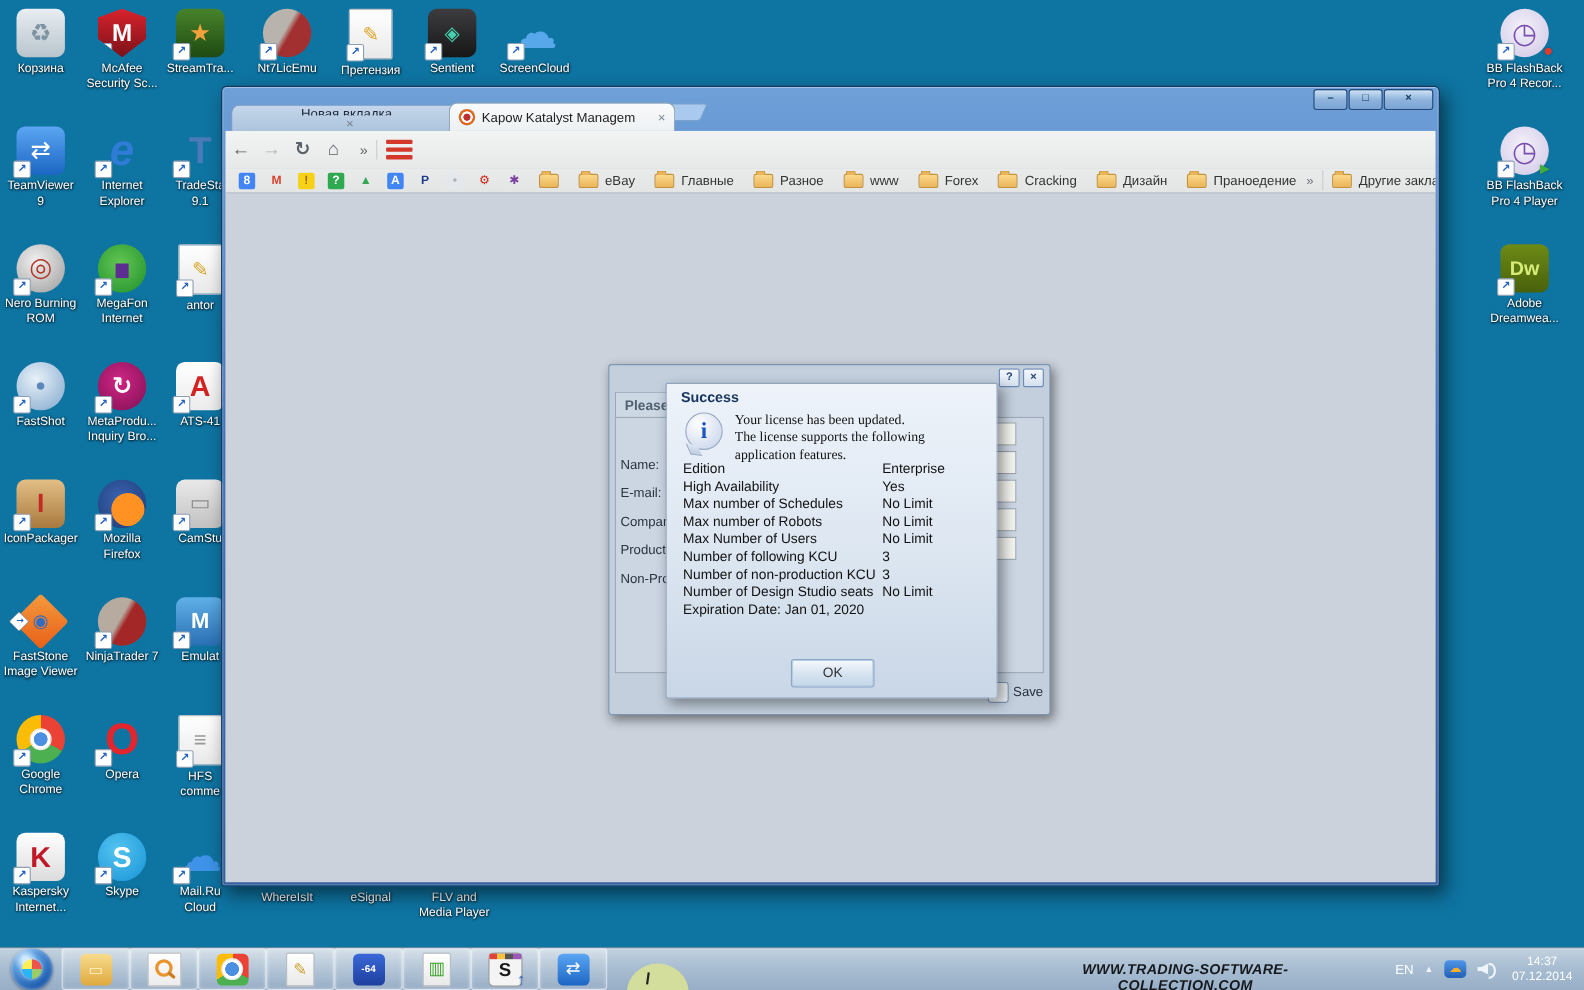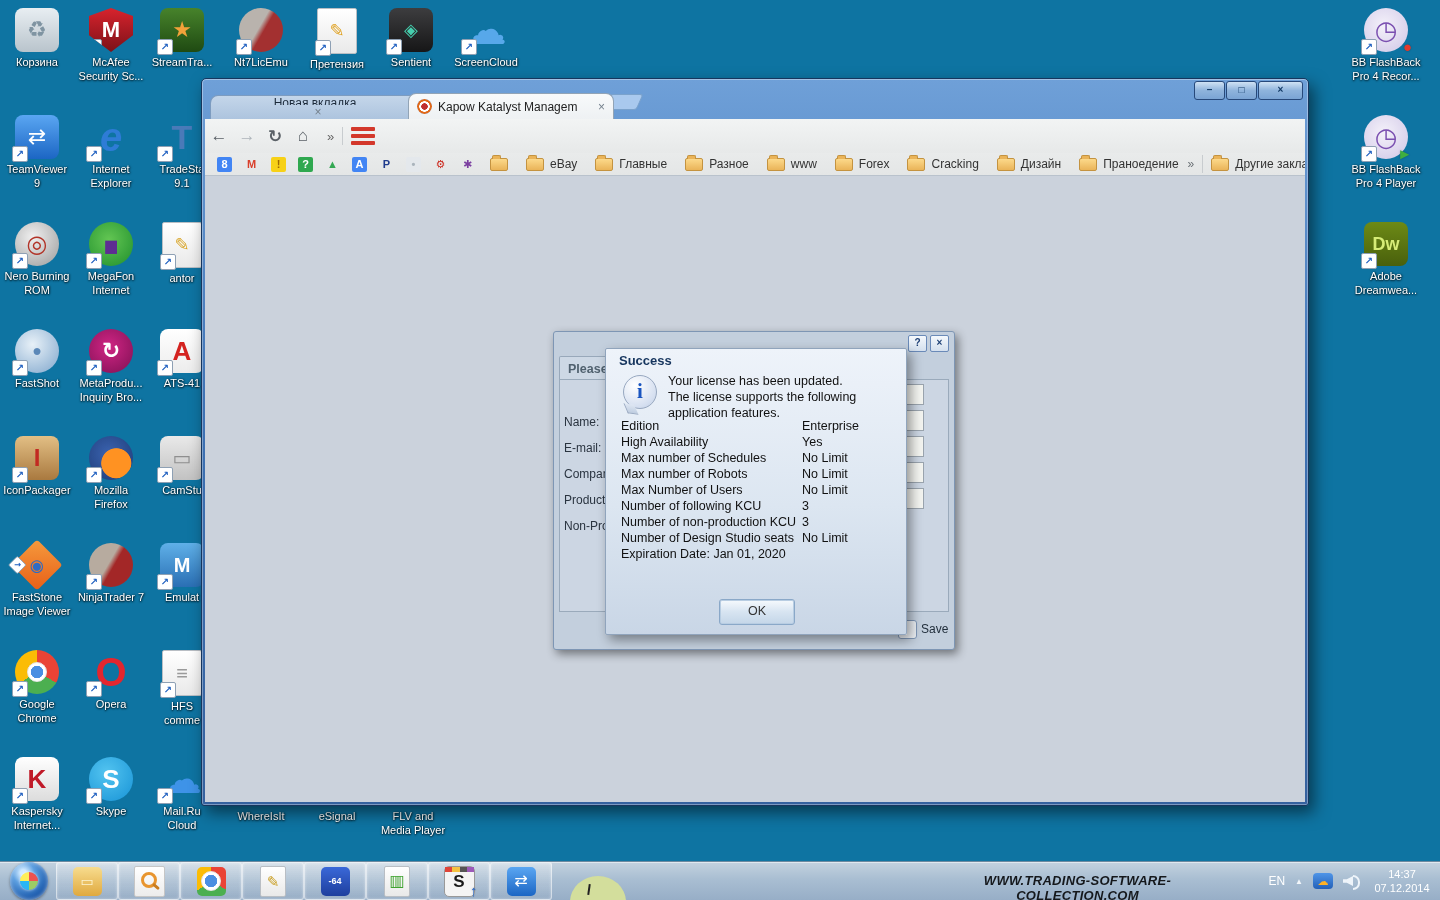--- a/index.html
+++ b/index.html
@@ -496,21 +496,21 @@
         <div class="dlg-field-label" style="top: 159px;">Non-Production:</div>
         <div class="dlg-input" style="top: 156px;"></div>
       </div>
     <div class="dlg-savebox"></div>
     <div class="dlg-save">Save</div>
   </div>
 
   <div class="popup">
     <div class="pp-title">Success</div>
     <div class="pp-info">i</div>
-    <div class="pp-msg" style="white-space: pre-line;">Your license has been updated.
+    <div class="pp-msg" style="white-space: pre-line; font-family: Liberation Serif, serif;">Your license has been updated.
 The license supports the following
 application features.</div>
     <div class="pp-table" id="pp-table">
         <div class="pp-row">
           <span class="pp-k">Edition</span>
           <span class="pp-v">Enterprise</span>
         </div>
         <div class="pp-row">
           <span class="pp-k">High Availability</span>
           <span class="pp-v">Yes</span>

